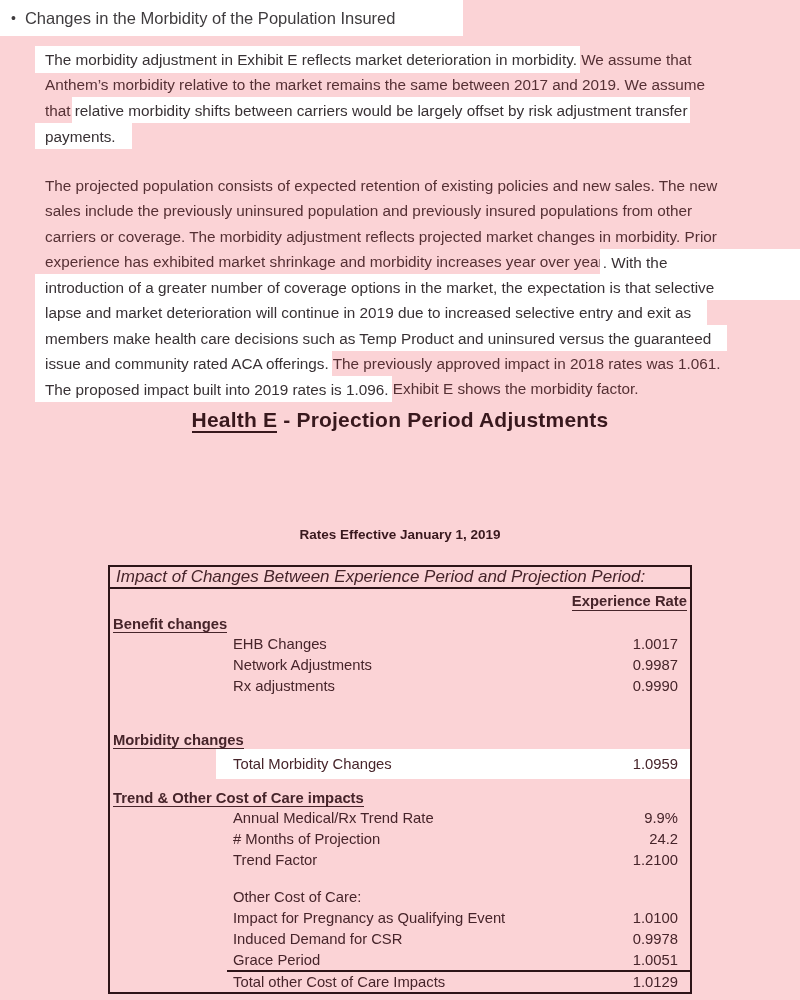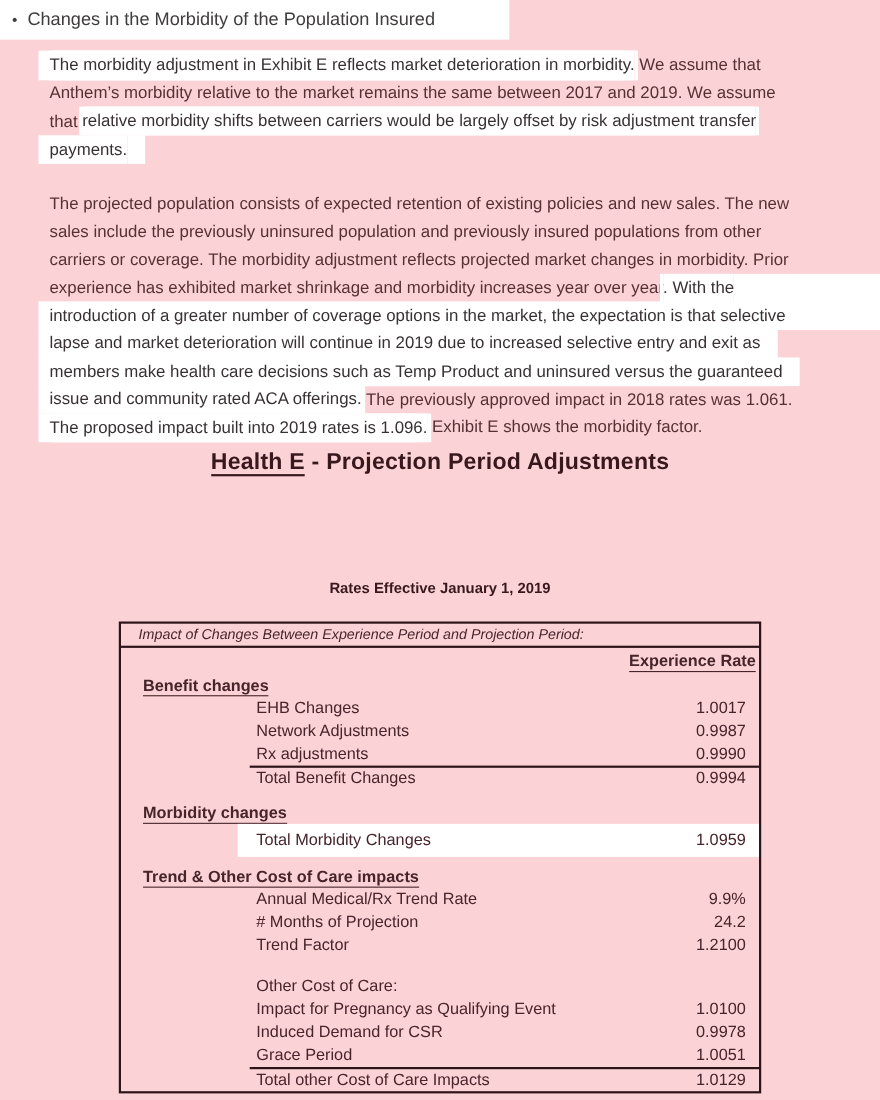--- a/index.html
+++ b/index.html
@@ -33,27 +33,27 @@
   .title .u{border-bottom:2.5px solid currentColor;padding-bottom:0px;}
   .subs{position:absolute;top:459px;left:0;width:100%;text-align:center;font-weight:bold;
         font-size:15.5px;line-height:21px;color:var(--heading-text,#38181d);}
   .rates{position:absolute;top:527px;left:0;width:100%;text-align:center;font-weight:bold;
          font-size:13.5px;color:var(--heading-text,#38181d);}
 
   
   .extable{position:absolute;left:108px;top:565px;width:584px;box-sizing:border-box;
            border:2.5px solid var(--table-border,#2d1418);
            color:var(--table-text,#46242a);font-size:14.8px;}
-  .caption{height:20px;line-height:20px;padding-left:16px;font-style:italic;font-size:13px;
+  .caption{height:20px;line-height:20px;padding-left:6px;font-style:italic;font-size:17px;
            border-bottom:2px solid var(--table-border,#2d1418);color:var(--table-text,#46242a);}
   .colheader{height:22px;display:flex;justify-content:flex-end;align-items:flex-end;padding-right:3px;}
   .colheader span{font-weight:bold;border-bottom:1.7px solid currentColor;line-height:17px;}
   .trow{display:flex;}
   .trow.heading{height:22px;align-items:flex-end;}
-  .hlabel{font-weight:bold;border-bottom:1.7px solid currentColor;margin-left:20px;line-height:16.5px;}
+  .hlabel{font-weight:bold;border-bottom:1.7px solid currentColor;margin-left:3px;line-height:16.5px;}
   .trow.item{height:21px;}
   .trow.total{height:22px;}
   .trow .spacer{width:117px;flex:none;align-self:stretch;}
   .trow .content{flex:1;display:flex;align-items:center;padding-left:6px;height:100%;box-sizing:border-box;}
   .trow.total .content{border-top:2px solid var(--table-border,#2d1418);}
   .rvalue{margin-left:auto;padding-right:12px;}
   .trow.white{height:30px;}
   .trow.white .spacer{width:106px;}
   .trow.white .content{background:var(--highlight,#fff);padding-left:17px;}
   .trow.gap{height:9px;}
@@ -103,24 +103,20 @@
         </div>
         <div class="trow item">
           <span class="spacer"></span>
           <span class="content">
             <span class="rlabel">Rx adjustments</span>
             <span class="rvalue">0.9990</span>
           </span>
         </div>
         <div class="trow total">
           <span class="spacer"></span>
-          <span class="content">
-            <span class="rlabel">Total Benefit Changes</span>
-            <span class="rvalue">0.9994</span>
-          </span>
         </div>
         <div class="trow gap"></div>
         <div class="trow heading">
           <span class="hlabel">Morbidity changes</span>
         </div>
         <div class="trow white">
           <span class="spacer"></span>
           <span class="content">
             <span class="rlabel">Total Morbidity Changes</span>
             <span class="rvalue">1.0959</span>

